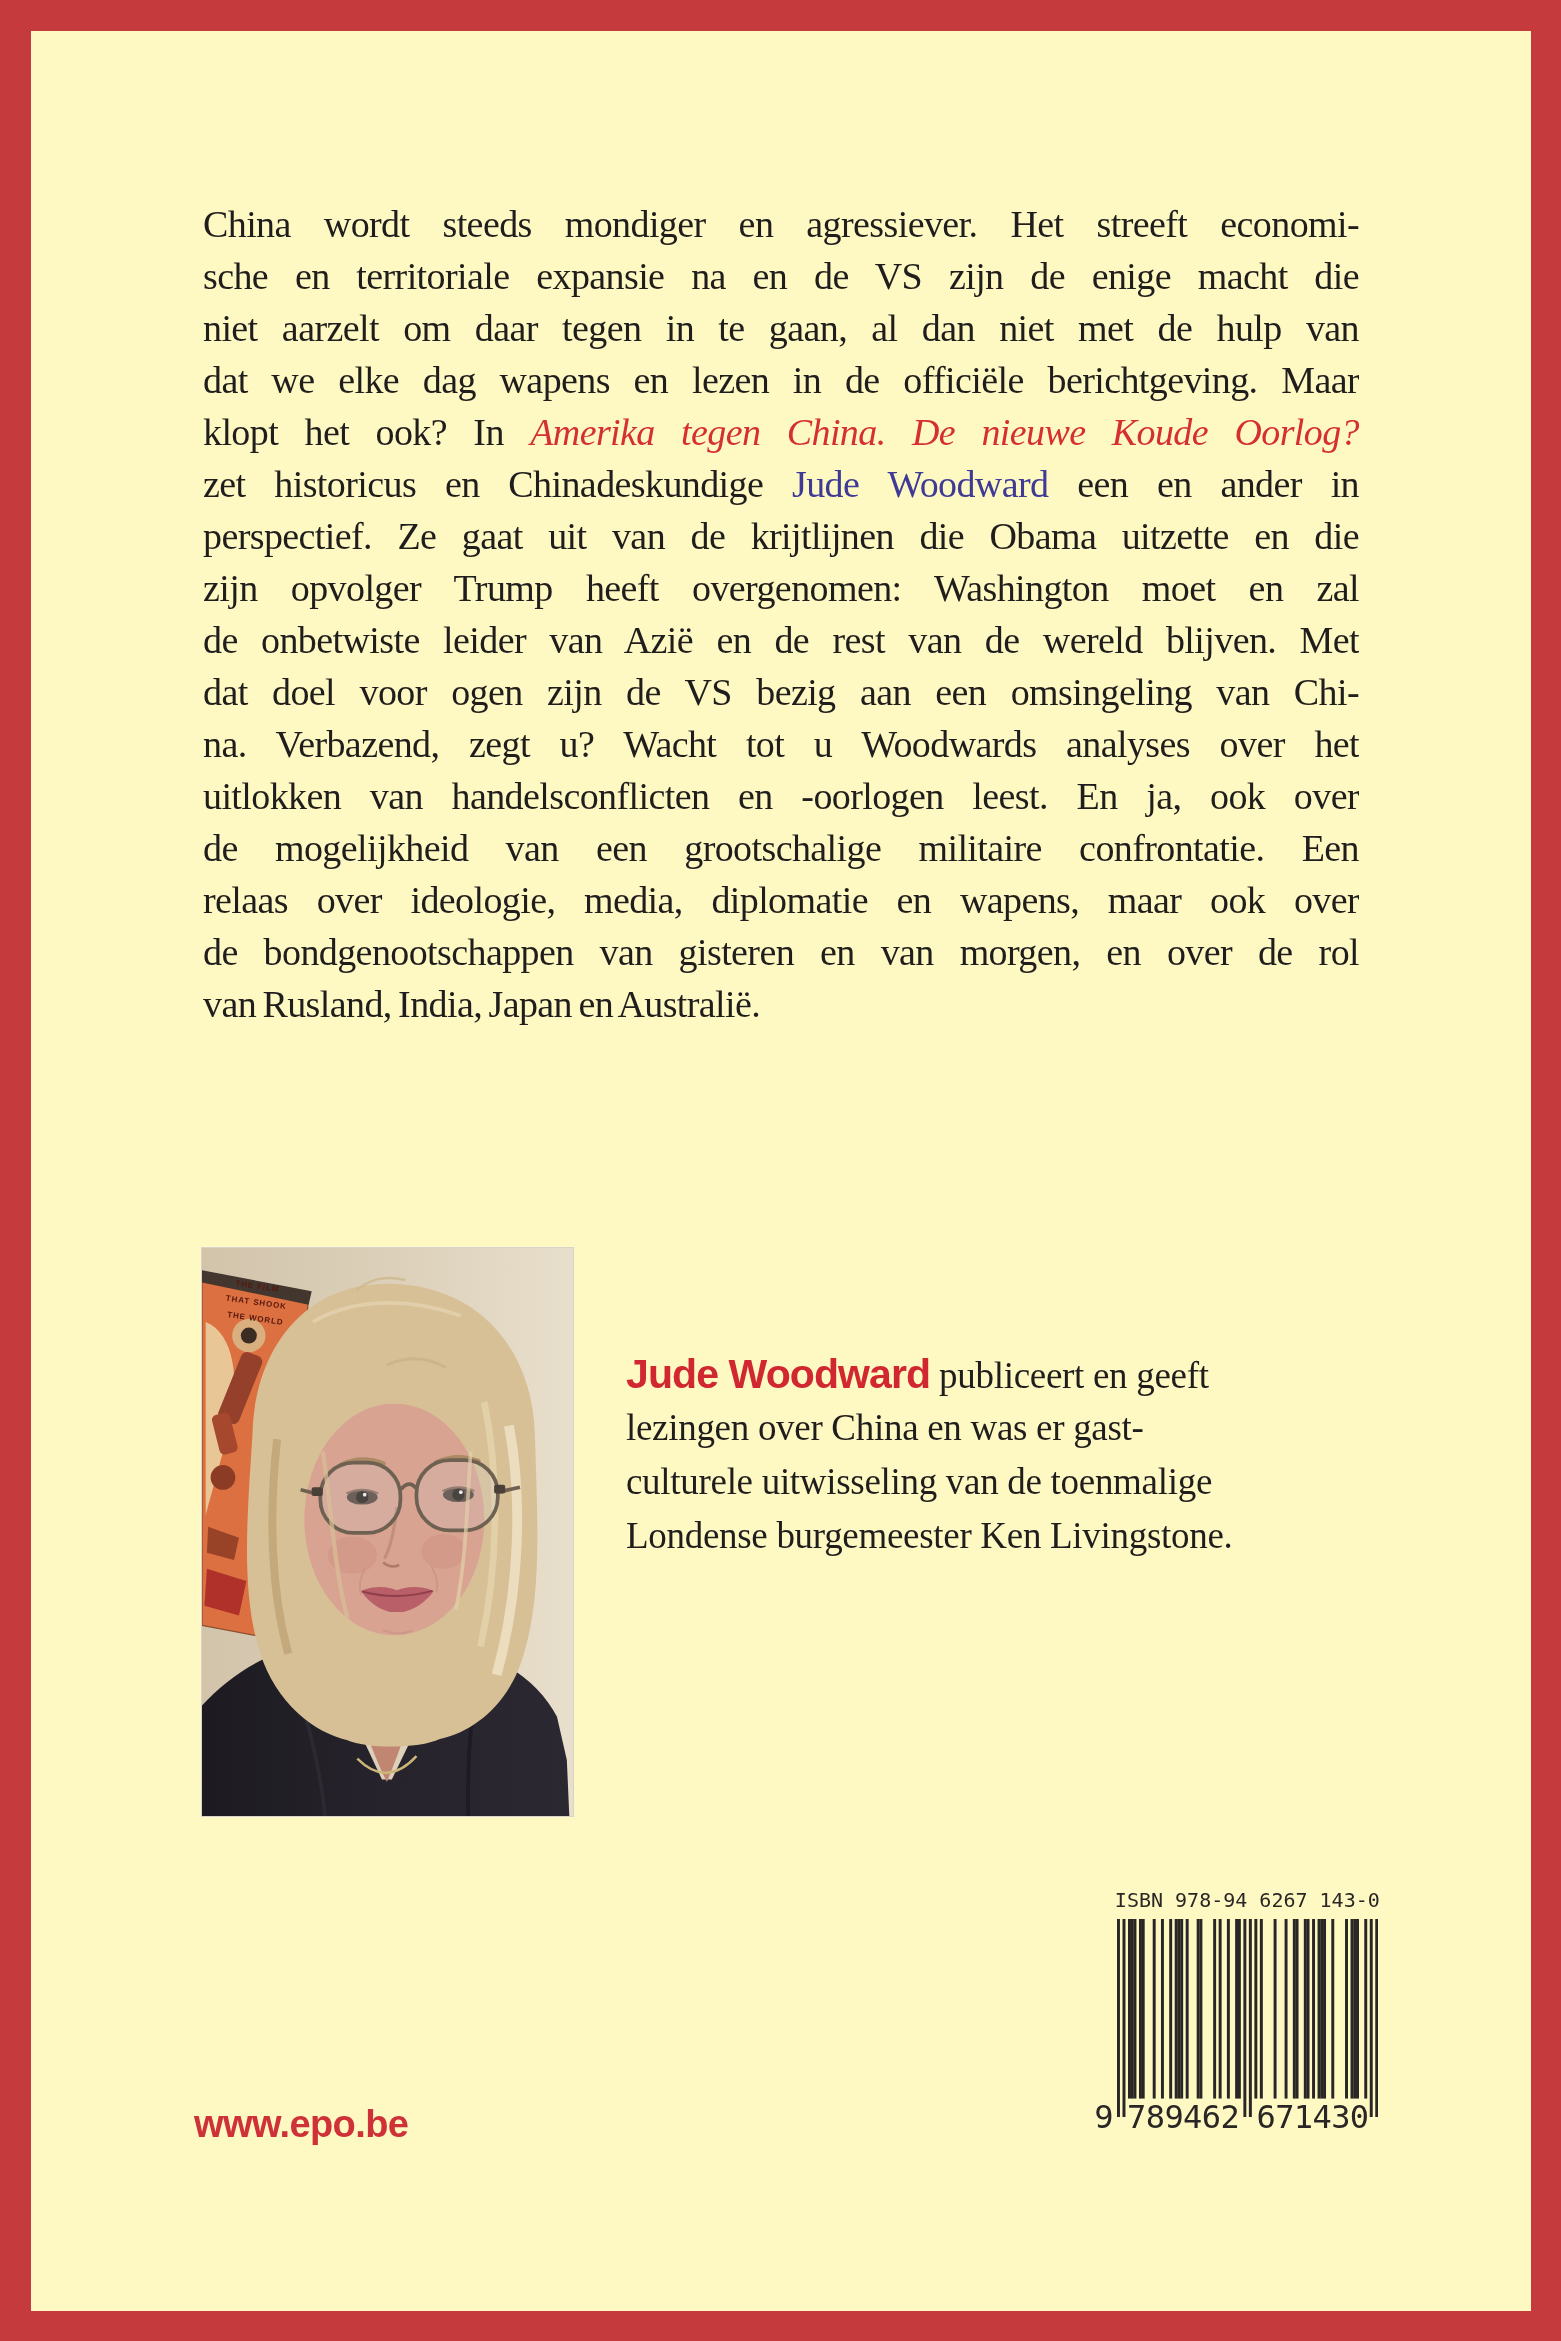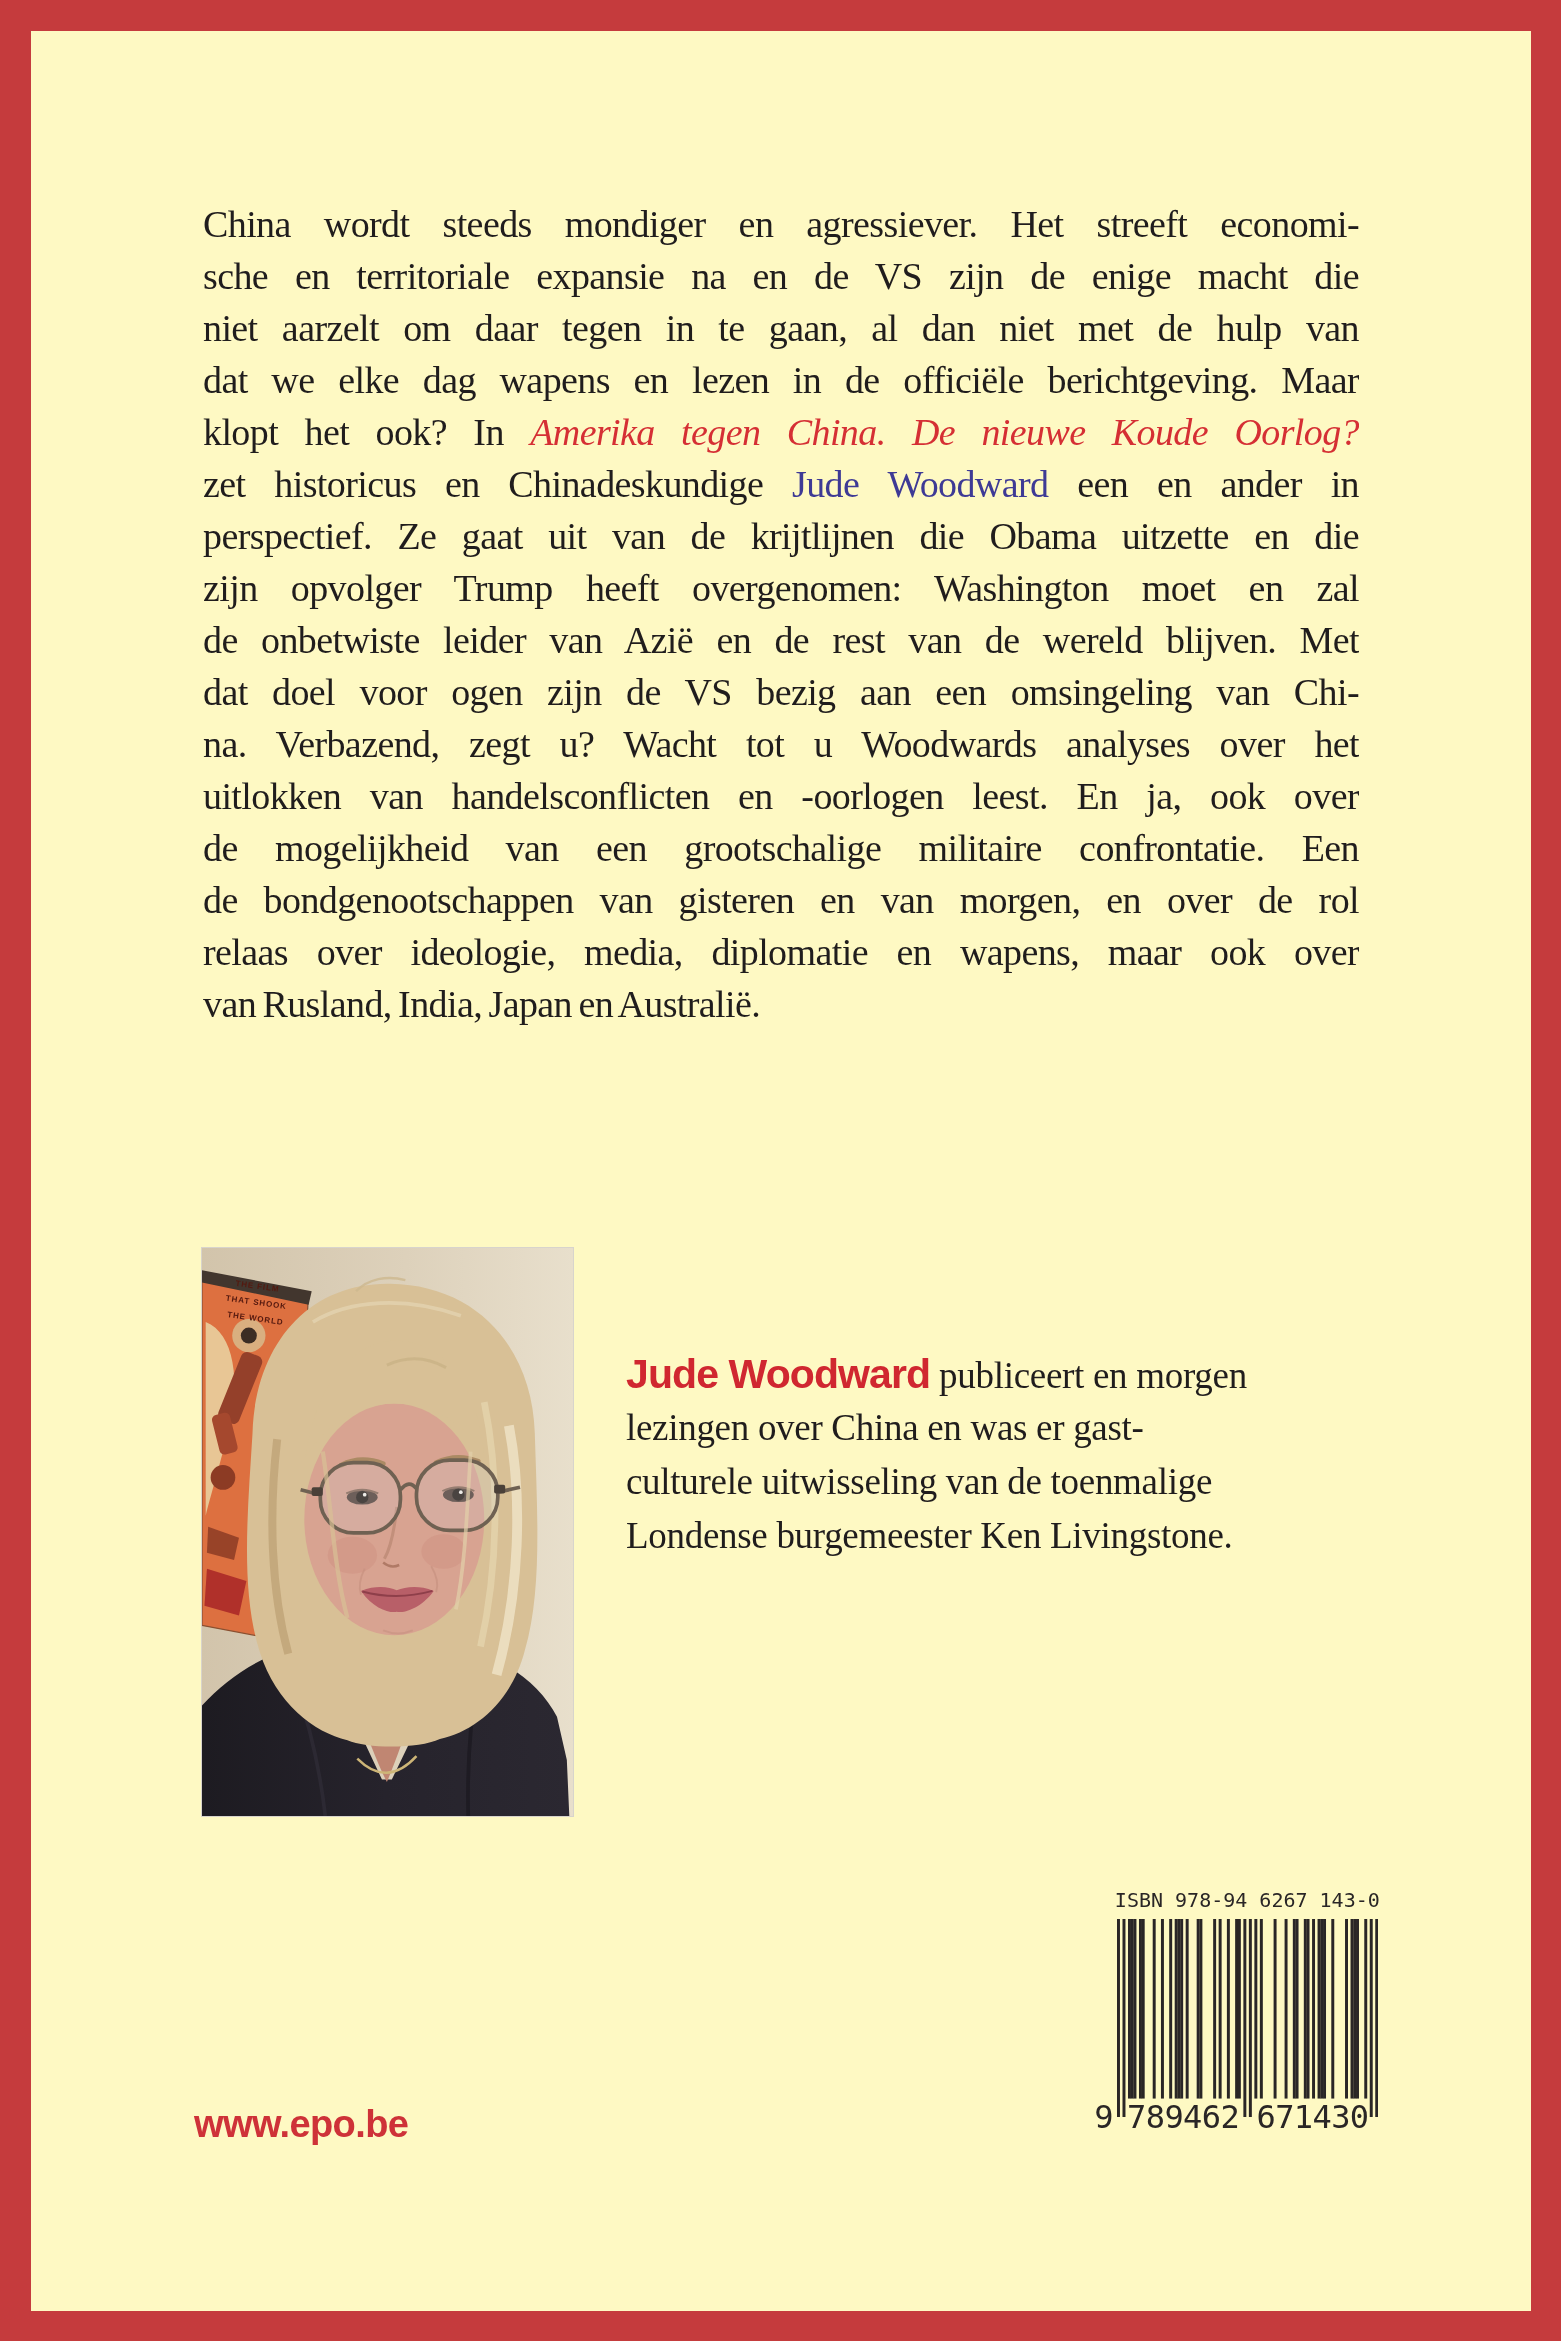--- a/index.html
+++ b/index.html
@@ -73,22 +73,22 @@
       <div class="tline"><span>dat we elke dag wapens en lezen in de officiële berichtgeving. Maar</span></div>
       <div class="tline"><span>klopt het ook? In </span><span class="seg-title">Amerika tegen China. De nieuwe Koude Oorlog?</span></div>
       <div class="tline"><span>zet historicus en Chinadeskundige </span><span class="seg-name">Jude Woodward</span><span> een en ander in</span></div>
       <div class="tline"><span>perspectief. Ze gaat uit van de krijtlijnen die Obama uitzette en die</span></div>
       <div class="tline"><span>zijn opvolger Trump heeft overgenomen: Washington moet en zal</span></div>
       <div class="tline"><span>de onbetwiste leider van Azië en de rest van de wereld blijven. Met</span></div>
       <div class="tline"><span>dat doel voor ogen zijn de VS bezig aan een omsingeling van Chi-</span></div>
       <div class="tline"><span>na. Verbazend, zegt u? Wacht tot u Woodwards analyses over het</span></div>
       <div class="tline"><span>uitlokken van handelsconflicten en -oorlogen leest. En ja, ook over</span></div>
       <div class="tline"><span>de mogelijkheid van een grootschalige militaire confrontatie. Een</span></div>
+      <div class="tline"><span>relaas over ideologie, media, diplomatie en wapens, maar ook over</span></div>
       <div class="tline"><span>de bondgenootschappen van gisteren en van morgen, en over de rol</span></div>
-      <div class="tline"><span>relaas over ideologie, media, diplomatie en wapens, maar ook over</span></div>
       <div class="tline last"><span>van Rusland, India, Japan en Australië.</span></div>
     </div>
 
   <svg id="photo" viewBox="0 0 602 921" width="371" height="568" preserveAspectRatio="none">
     <defs>
       <linearGradient id="wallG" x1="0" y1="0" x2="1" y2="0">
         <stop offset="0" stop-color="#d2c4ab"></stop>
         <stop offset="0.55" stop-color="#ddd1bb"></stop>
         <stop offset="1" stop-color="#e8dfcc"></stop>
       </linearGradient>
@@ -177,21 +177,21 @@
         <rect x="178" y="388" width="18" height="14" rx="3" fill="#4a4038"></rect>
         <rect x="474" y="384" width="18" height="14" rx="3" fill="#4a4038"></rect>
       </g>
 
       <path d="M196,330 C210,420 214,520 236,600" stroke="#d8c096" stroke-width="7" fill="none" opacity="0.7"></path>
       <path d="M436,330 C430,420 428,510 412,586" stroke="#e2d0aa" stroke-width="6" fill="none" opacity="0.7"></path>
     </g>
   </svg>
 
   <div id="bio-text">
-      <div class="tline"><span class="seg-bioname">Jude Woodward</span><span> publiceert en morgen</span></div>
+      <div class="tline"><span class="seg-bioname">Jude Woodward</span><span> publiceert en geeft</span></div>
       <div class="tline"><span>lezingen over China en was er gast-</span></div>
       <div class="tline"><span>culturele uitwisseling van de toenmalige</span></div>
       <div class="tline last"><span>Londense burgemeester Ken Livingstone.</span></div>
     </div>
 
   <div id="barcode-section">
     <div id="isbn-label">ISBN 978-94 6267 143-0</div>
     <svg id="bars" width="261" height="198" viewBox="0 0 423 322" preserveAspectRatio="none">
         <rect x="0.00" y="0" width="4.80" height="322" fill="#2a2626"></rect>
         <rect x="8.91" y="0" width="4.80" height="322" fill="#2a2626"></rect>

